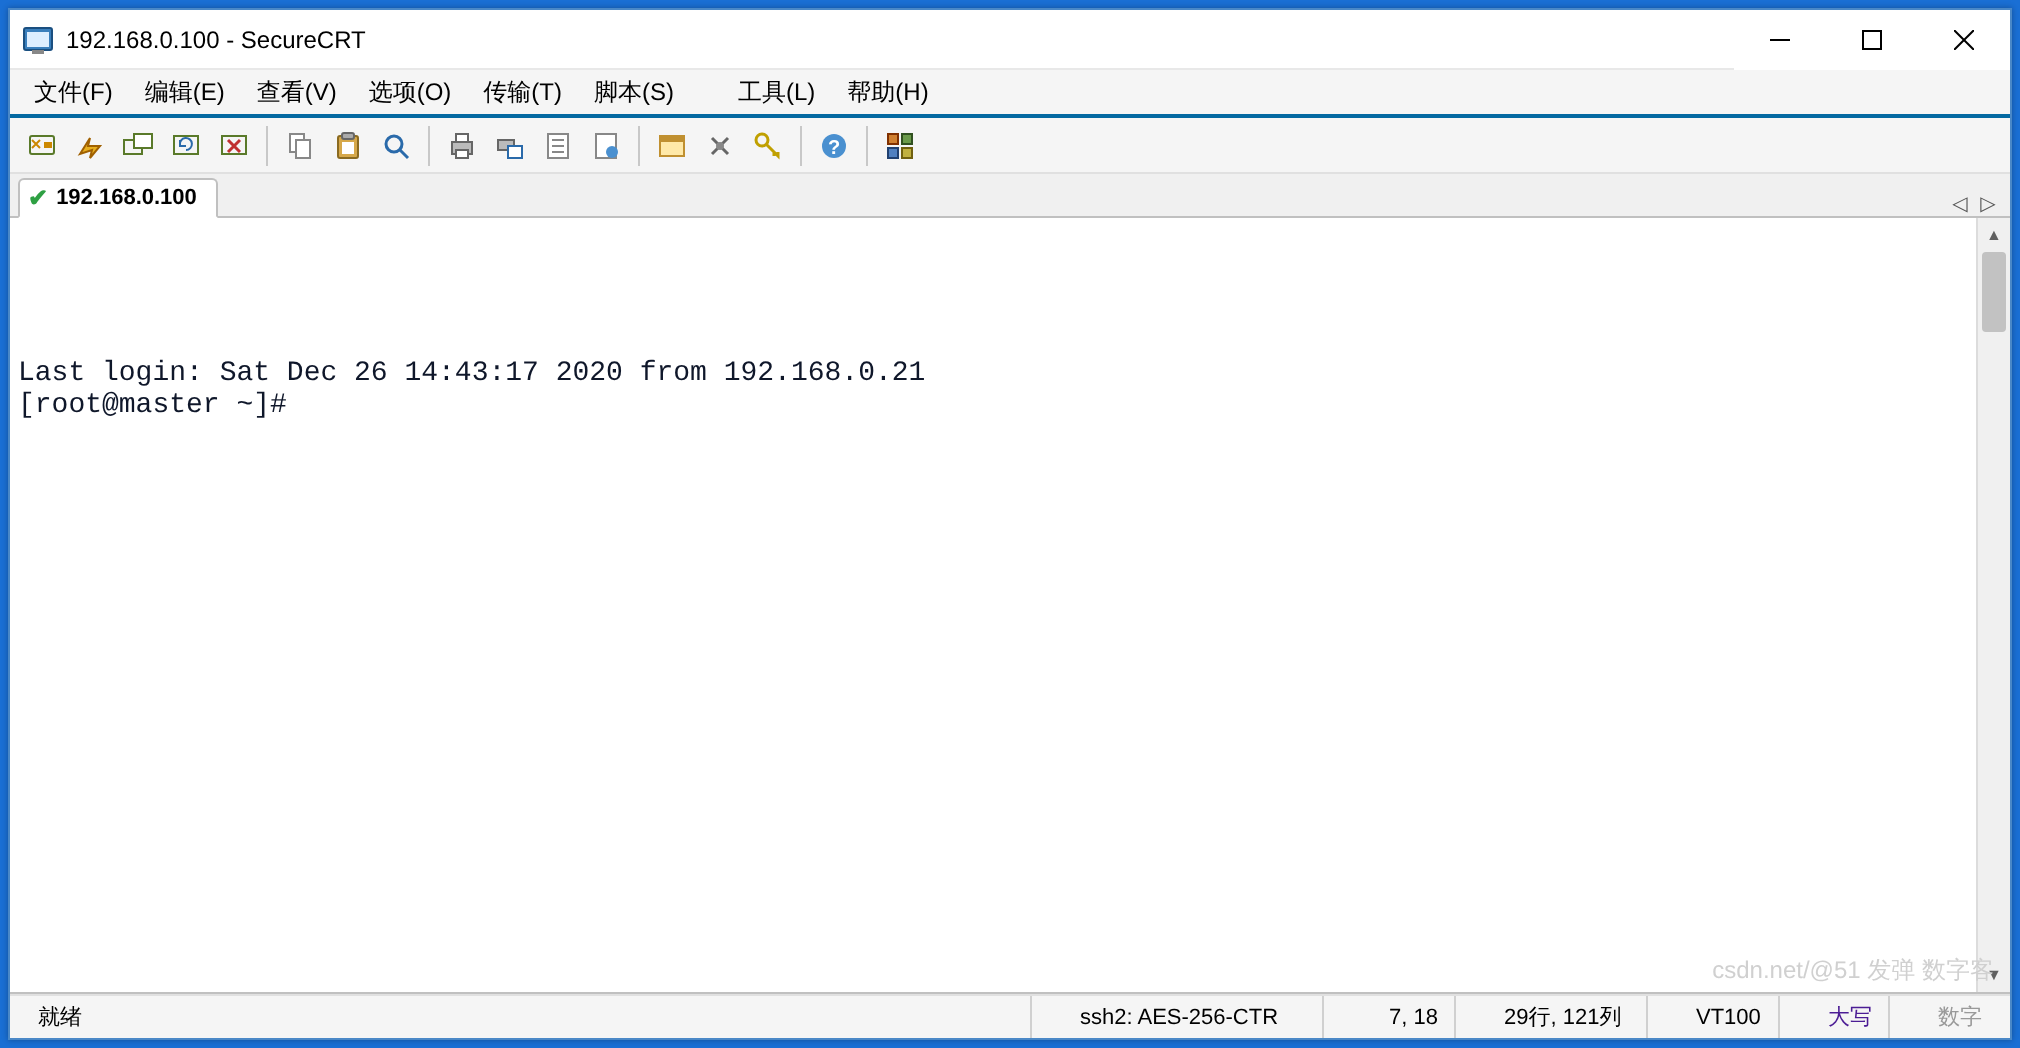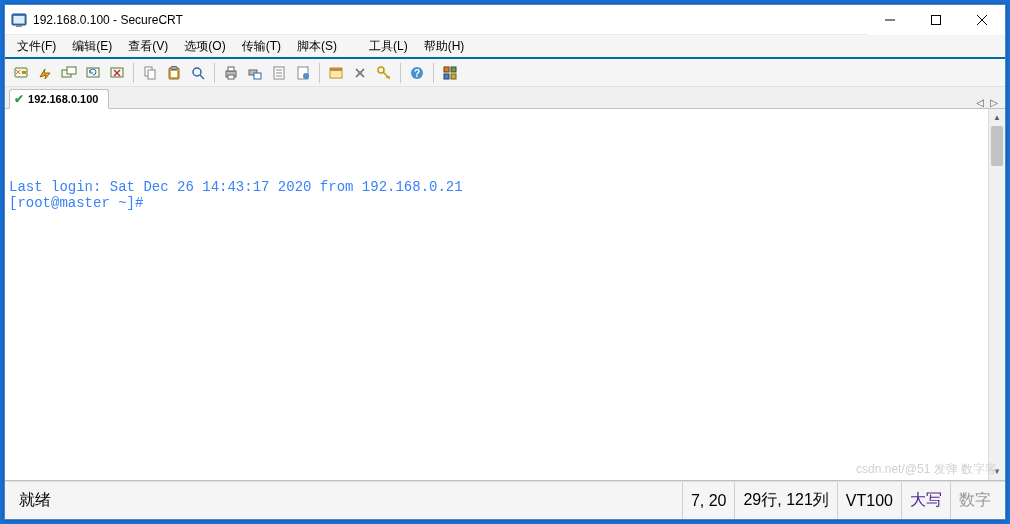--- a/index.html
+++ b/index.html
@@ -110,43 +110,43 @@
     display: flex;
     background: #fff;
     border-bottom: 1px solid #c0c0c0;
   }
   .terminal {
     flex: 1;
     padding: 6px 4px;
     font-family: "Courier New", monospace;
     font-size: 14px;
     line-height: 1.15;
-    color: #3b82f6;
+    color: #0f172a;
     white-space: pre;
     overflow: hidden;
   }
   .vscroll {
     width: 17px;
     background: #f0f0f0;
     border-left: 1px solid #dcdcdc;
     display:flex; flex-direction:column;
   }
   .vscroll .arrow { height:17px; display:flex;align-items:center;justify-content:center;font-size:8px;color:#606060;}
   .vscroll .track { flex:1; position:relative;}
   .vscroll .thumb { position:absolute; top:0; left:2px; right:2px; height:40px; background:#c2c2c2; border-radius:2px;}
   
   .statusbar {
-    height: 38px;
+    height: 22px;
     background: #f5f5f5;
     border-top: 1px solid #e0e0e0;
     display: flex;
     align-items: center;
-    font-size: 16px;
+    font-size: 11px;
     padding: 0 6px;
-    gap: 0;
+    gap: 16px;
   }
   .status-cell { padding: 0 8px; border-right:1px solid #d0d0d0; height:100%; display:flex;align-items:center;}
   .status-cell.first { flex:1; border-right:1px solid #d0d0d0; }
   .status-cell.last { border-right:none; color:#999;font-family:Liberation Mono, monospace; }
   .watermark { position:absolute; right:8px; bottom:2px; color:#d0d0d0; font-size:12px; pointer-events:none;margin-left:13px;}
 </style>
 </head>
 <body>
 
 <div class="window">
@@ -328,20 +328,21 @@
       <div class="track">
           <div class="thumb"></div>
         </div>
       <div class="arrow">▼</div>
     </div>
     <span class="watermark">csdn.net/@51 发弹 数字客</span>
   </div>
 
   <div class="statusbar">
     <span class="status-cell first">就绪</span>
-    <span class="status-cell" style="min-width:50px;justify-content:flex-end">7,  20</span>
+    <span class="status-cell" style="min-width:130px">ssh2: AES-256-CTR</span>
+    <span class="status-cell" style="min-width:50px;justify-content:flex-end">7,  18</span>
     <span class="status-cell" style="min-width:80px">29行, 121列</span>
     <span class="status-cell" style="min-width:50px">VT100</span>
     <span class="status-cell" style="min-width:36px;color:#4c1d95">大写</span>
     <span class="status-cell last" style="min-width:36px">数字</span>
   </div>
 
 </div>
 
 </body></html>

